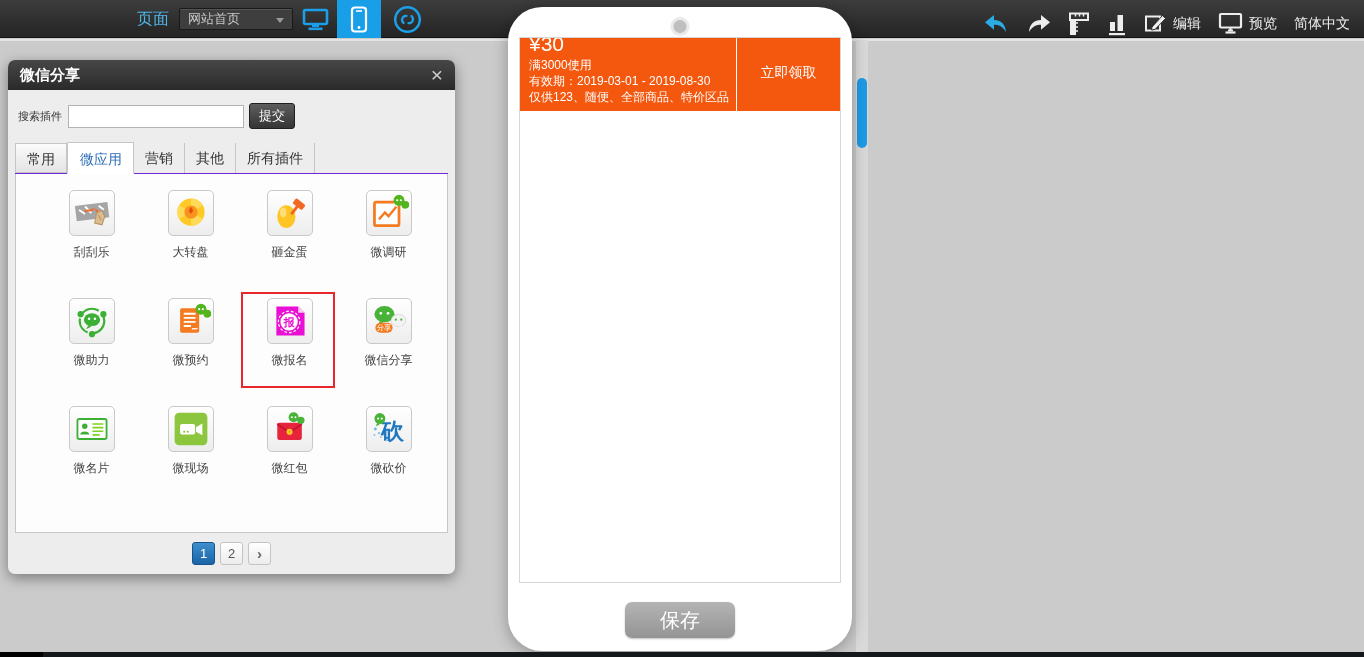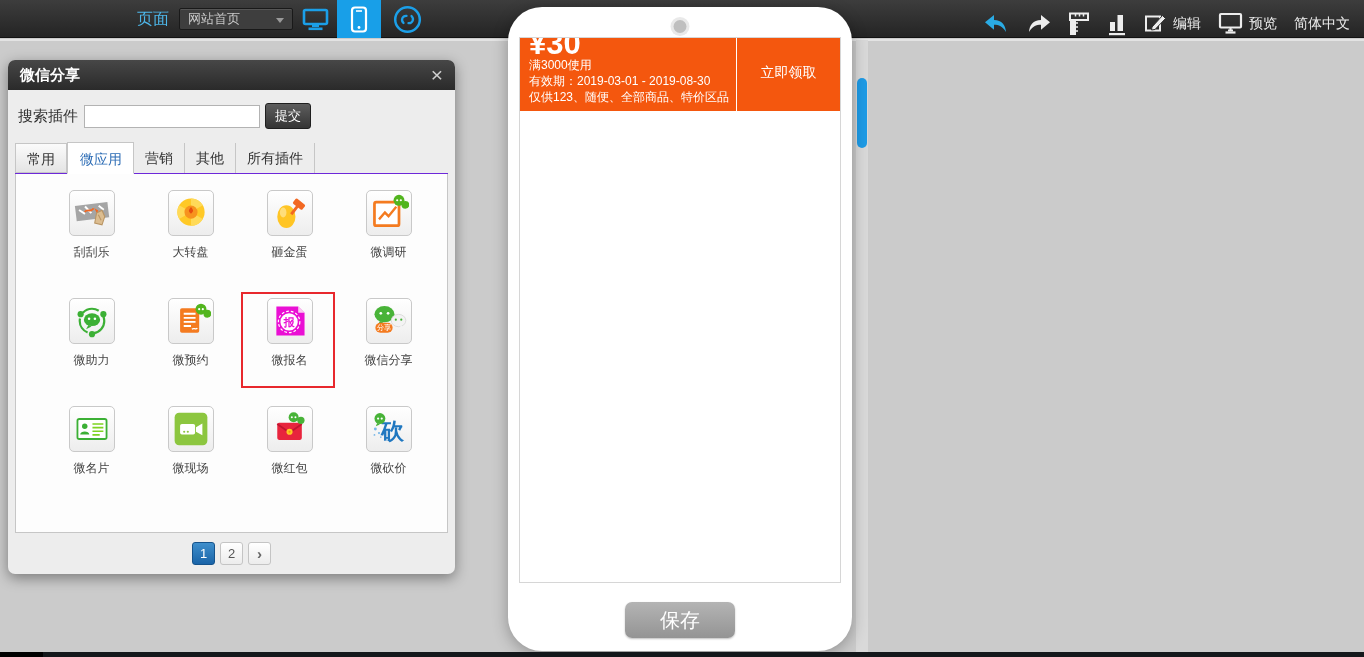--- a/index.html
+++ b/index.html
@@ -31,37 +31,37 @@
   
   .phone { position:absolute; left:508px; top:7px; width:344px; height:644px; background:#fff;
     border-radius:34px; box-shadow:0 3px 16px rgba(0,0,0,.3); z-index:6; }
   .phone-cam { position:absolute; left:50%; top:13px; transform:translateX(-50%); width:13px; height:13px;
     border-radius:50%; background:#bfbfbf; box-shadow:0 0 0 3px #e9e9e9; }
   .phone-screen { position:absolute; left:11px; top:30px; width:322px; height:546px; background:#fff;
     border:1px solid #d6d6d6; overflow:hidden; }
   .coupon { position:absolute; left:0; top:-9px; width:100%; height:82px; background:#f4570e;
     color:#fff; display:flex; }
   .coupon-main { flex:1; padding:2px 0 0 9px; overflow:hidden; }
-  .coupon-amount { font-size:31px; font-weight:bold; line-height:26px; }
+  .coupon-amount { font-size:21px; font-weight:normal; line-height:26px; }
   .coupon-line { font-size:12px; line-height:16px; white-space:nowrap; }
   .coupon-claim { width:104px; border-left:1px solid #fff; display:flex; align-items:center;
     justify-content:center; font-size:14px; cursor:pointer; padding-top:6px; }
   .save-btn { position:absolute; left:50%; top:595px; transform:translateX(-50%); width:110px; height:36px;
     border:none; border-radius:7px; background:linear-gradient(#b4b4b4,#949494); color:#fff;
     font-size:20px; font-family:Liberation Sans, sans-serif; cursor:pointer; box-shadow:0 1px 2px rgba(0,0,0,.25); }
 
   
   .dialog { position:absolute; left:8px; top:60px; width:447px; height:514px; background:#ededed;
     border-radius:7px; box-shadow:0 4px 14px rgba(0,0,0,.4); z-index:8; }
   .dlg-titlebar { height:30px; background:linear-gradient(#474747,#2a2a2a); border-radius:7px 7px 0 0;
     display:flex; align-items:center; padding:0 12px; }
   .dlg-title { color:#fff; font-size:15px; font-weight:bold; flex:1; }
   .dlg-close { color:#cfcfcf; font-size:21px; line-height:20px; cursor:pointer; }
   .search-row { display:flex; align-items:center; margin:13px 10px 0 10px; }
-  .search-label { font-size:15px; color:#333; margin-right:6px; }
+  .search-label { font-size:11px; color:#333; margin-right:6px; }
   .search-input { width:176px; height:23px; border:1px solid #b3b3b3; background:#fff; font-family:inherit;
     font-size:13px; padding:0 5px; }
   .submit-btn { margin-left:5px; width:46px; height:26px; border:1px solid #1f1f1f; border-radius:3px;
     background:linear-gradient(#5d5d5d,#353535); color:#fff; font-size:13px; font-family:inherit; cursor:pointer; }
   .tabs { display:flex; align-items:flex-end; margin:13px 7px 0 7px; border-bottom:1px solid #6d28d9;
     height:32px; position:relative; }
   .tab { font-size:14px; color:#333; padding:0 11px; height:30px; line-height:30px; cursor:pointer;
     border-right:1px solid #c6c6c6; background:transparent; }
   .tab.boxed { background:linear-gradient(#fbfbfb,#e4e4e4); border:1px solid #c6c6c6; }
   .tab.active { background:#fff; border:1px solid #c6c6c6; border-bottom:1px solid #fff;

